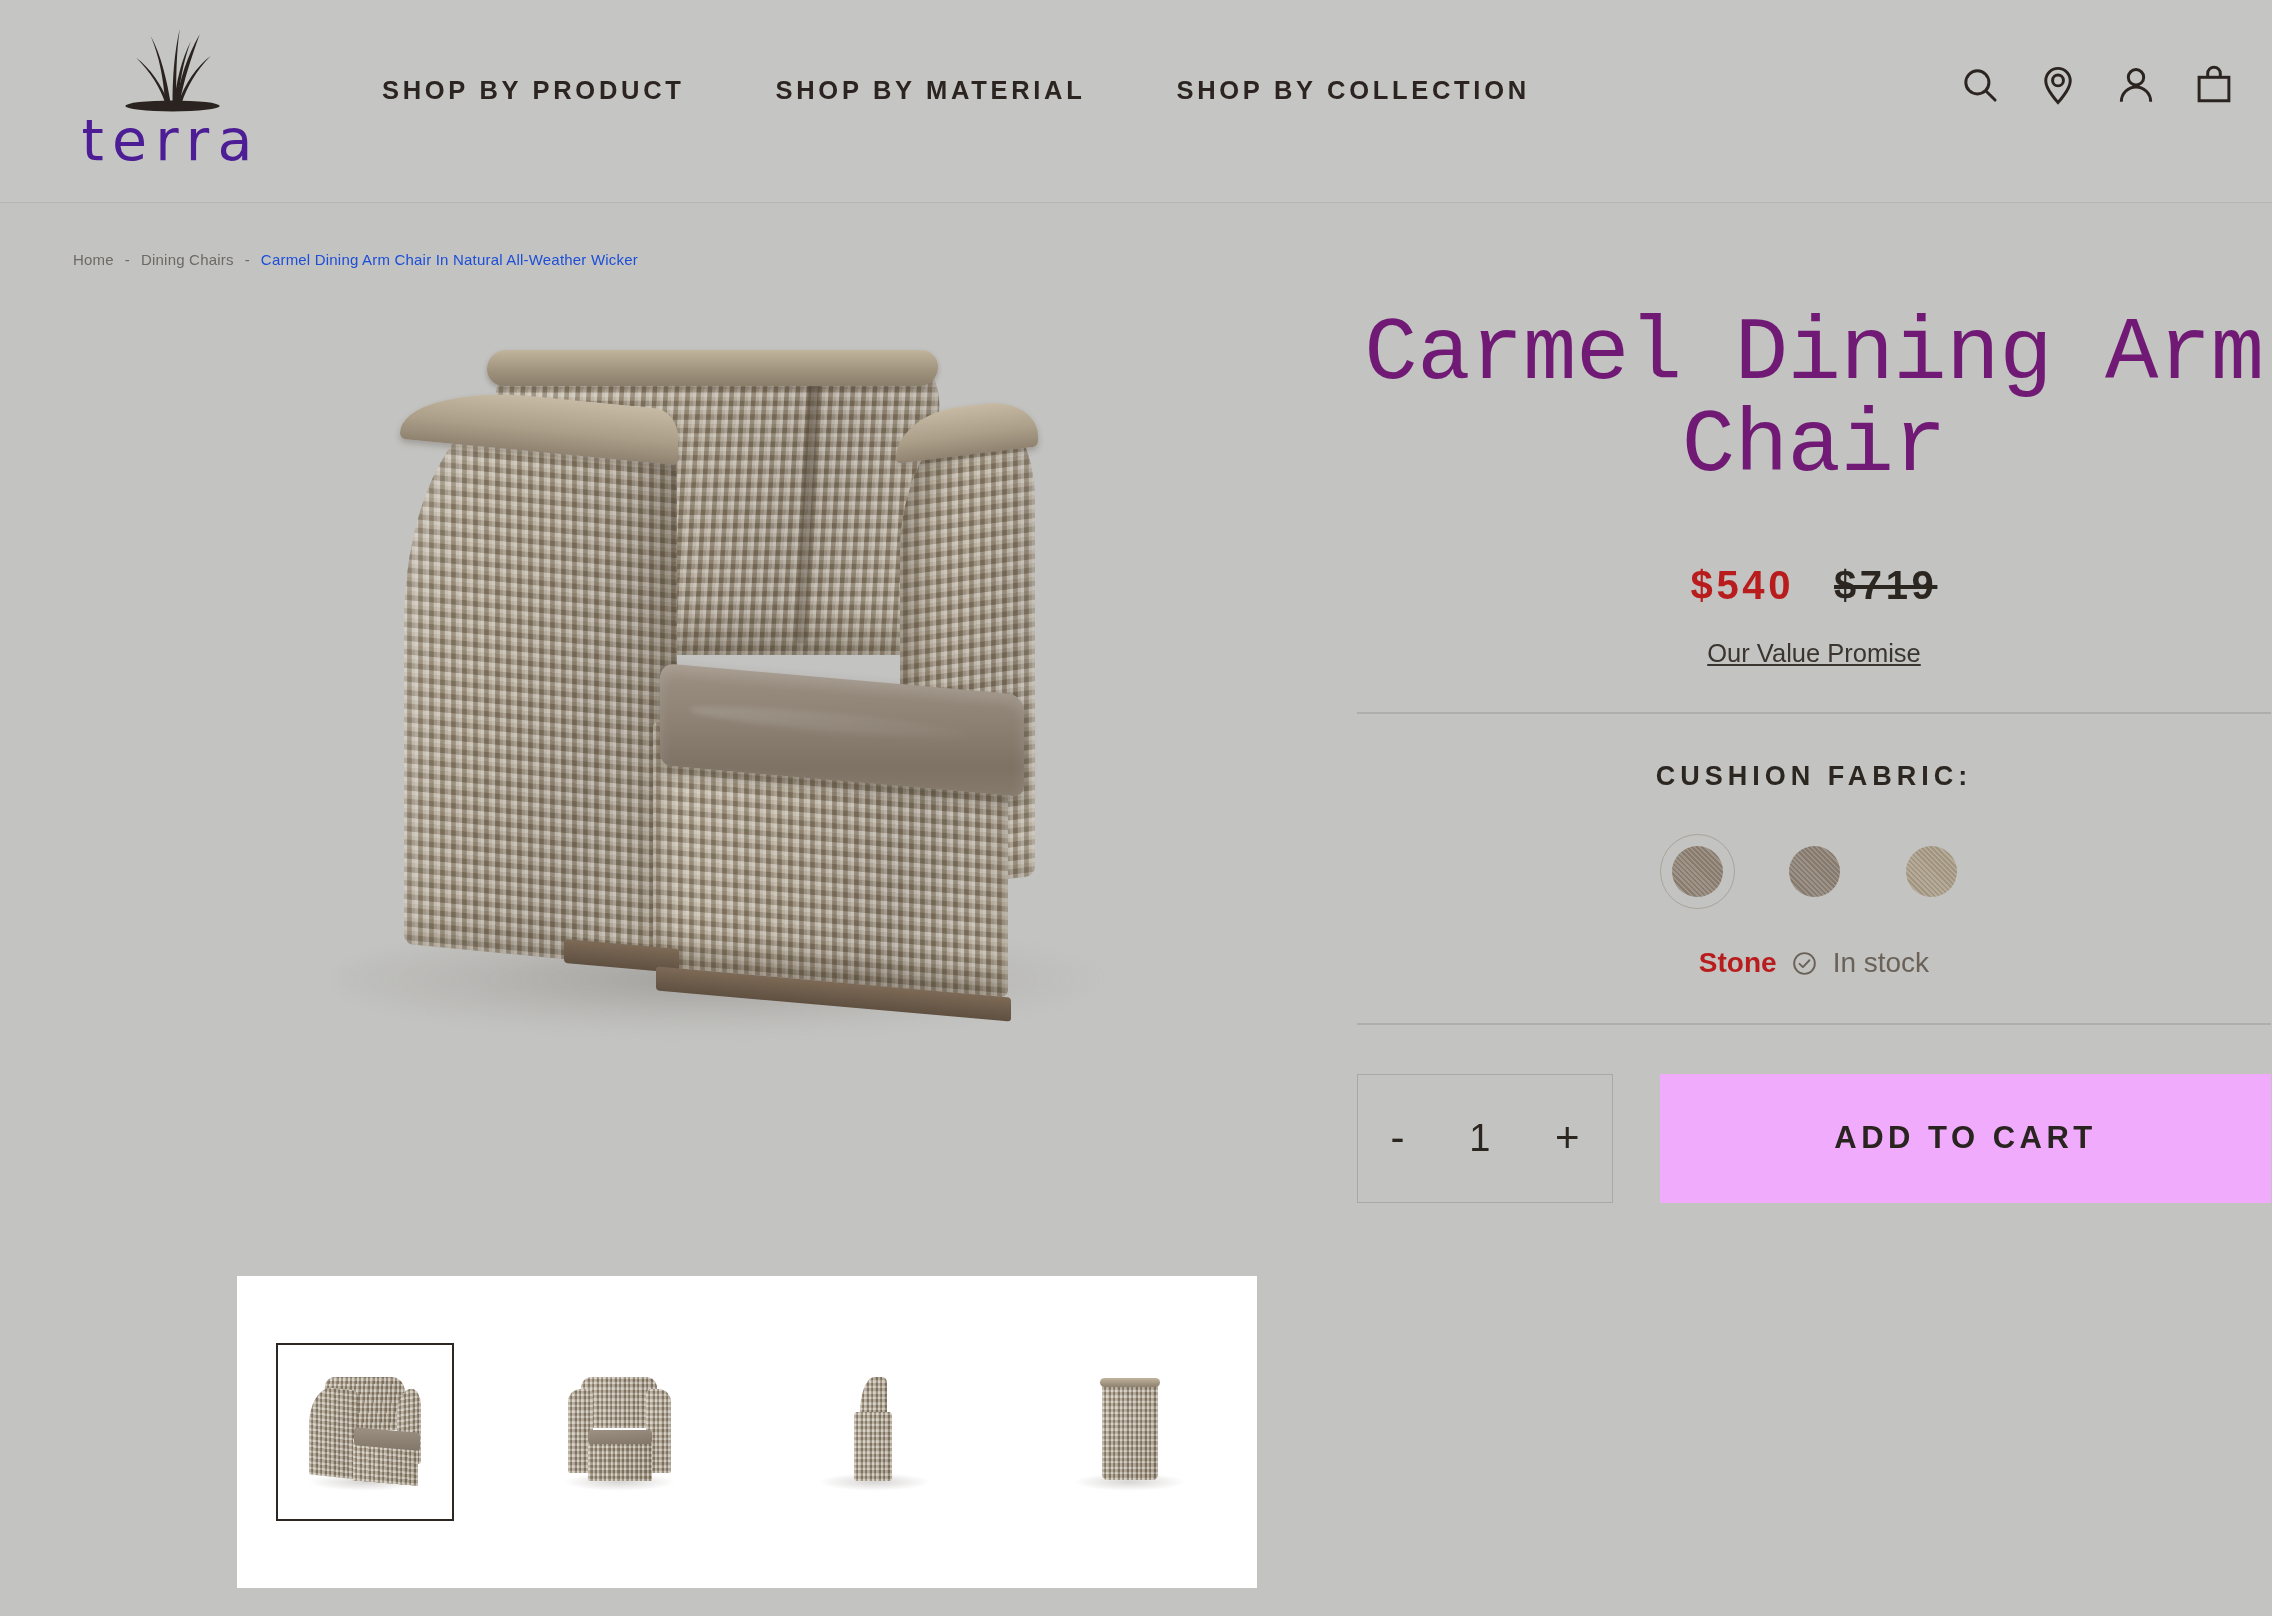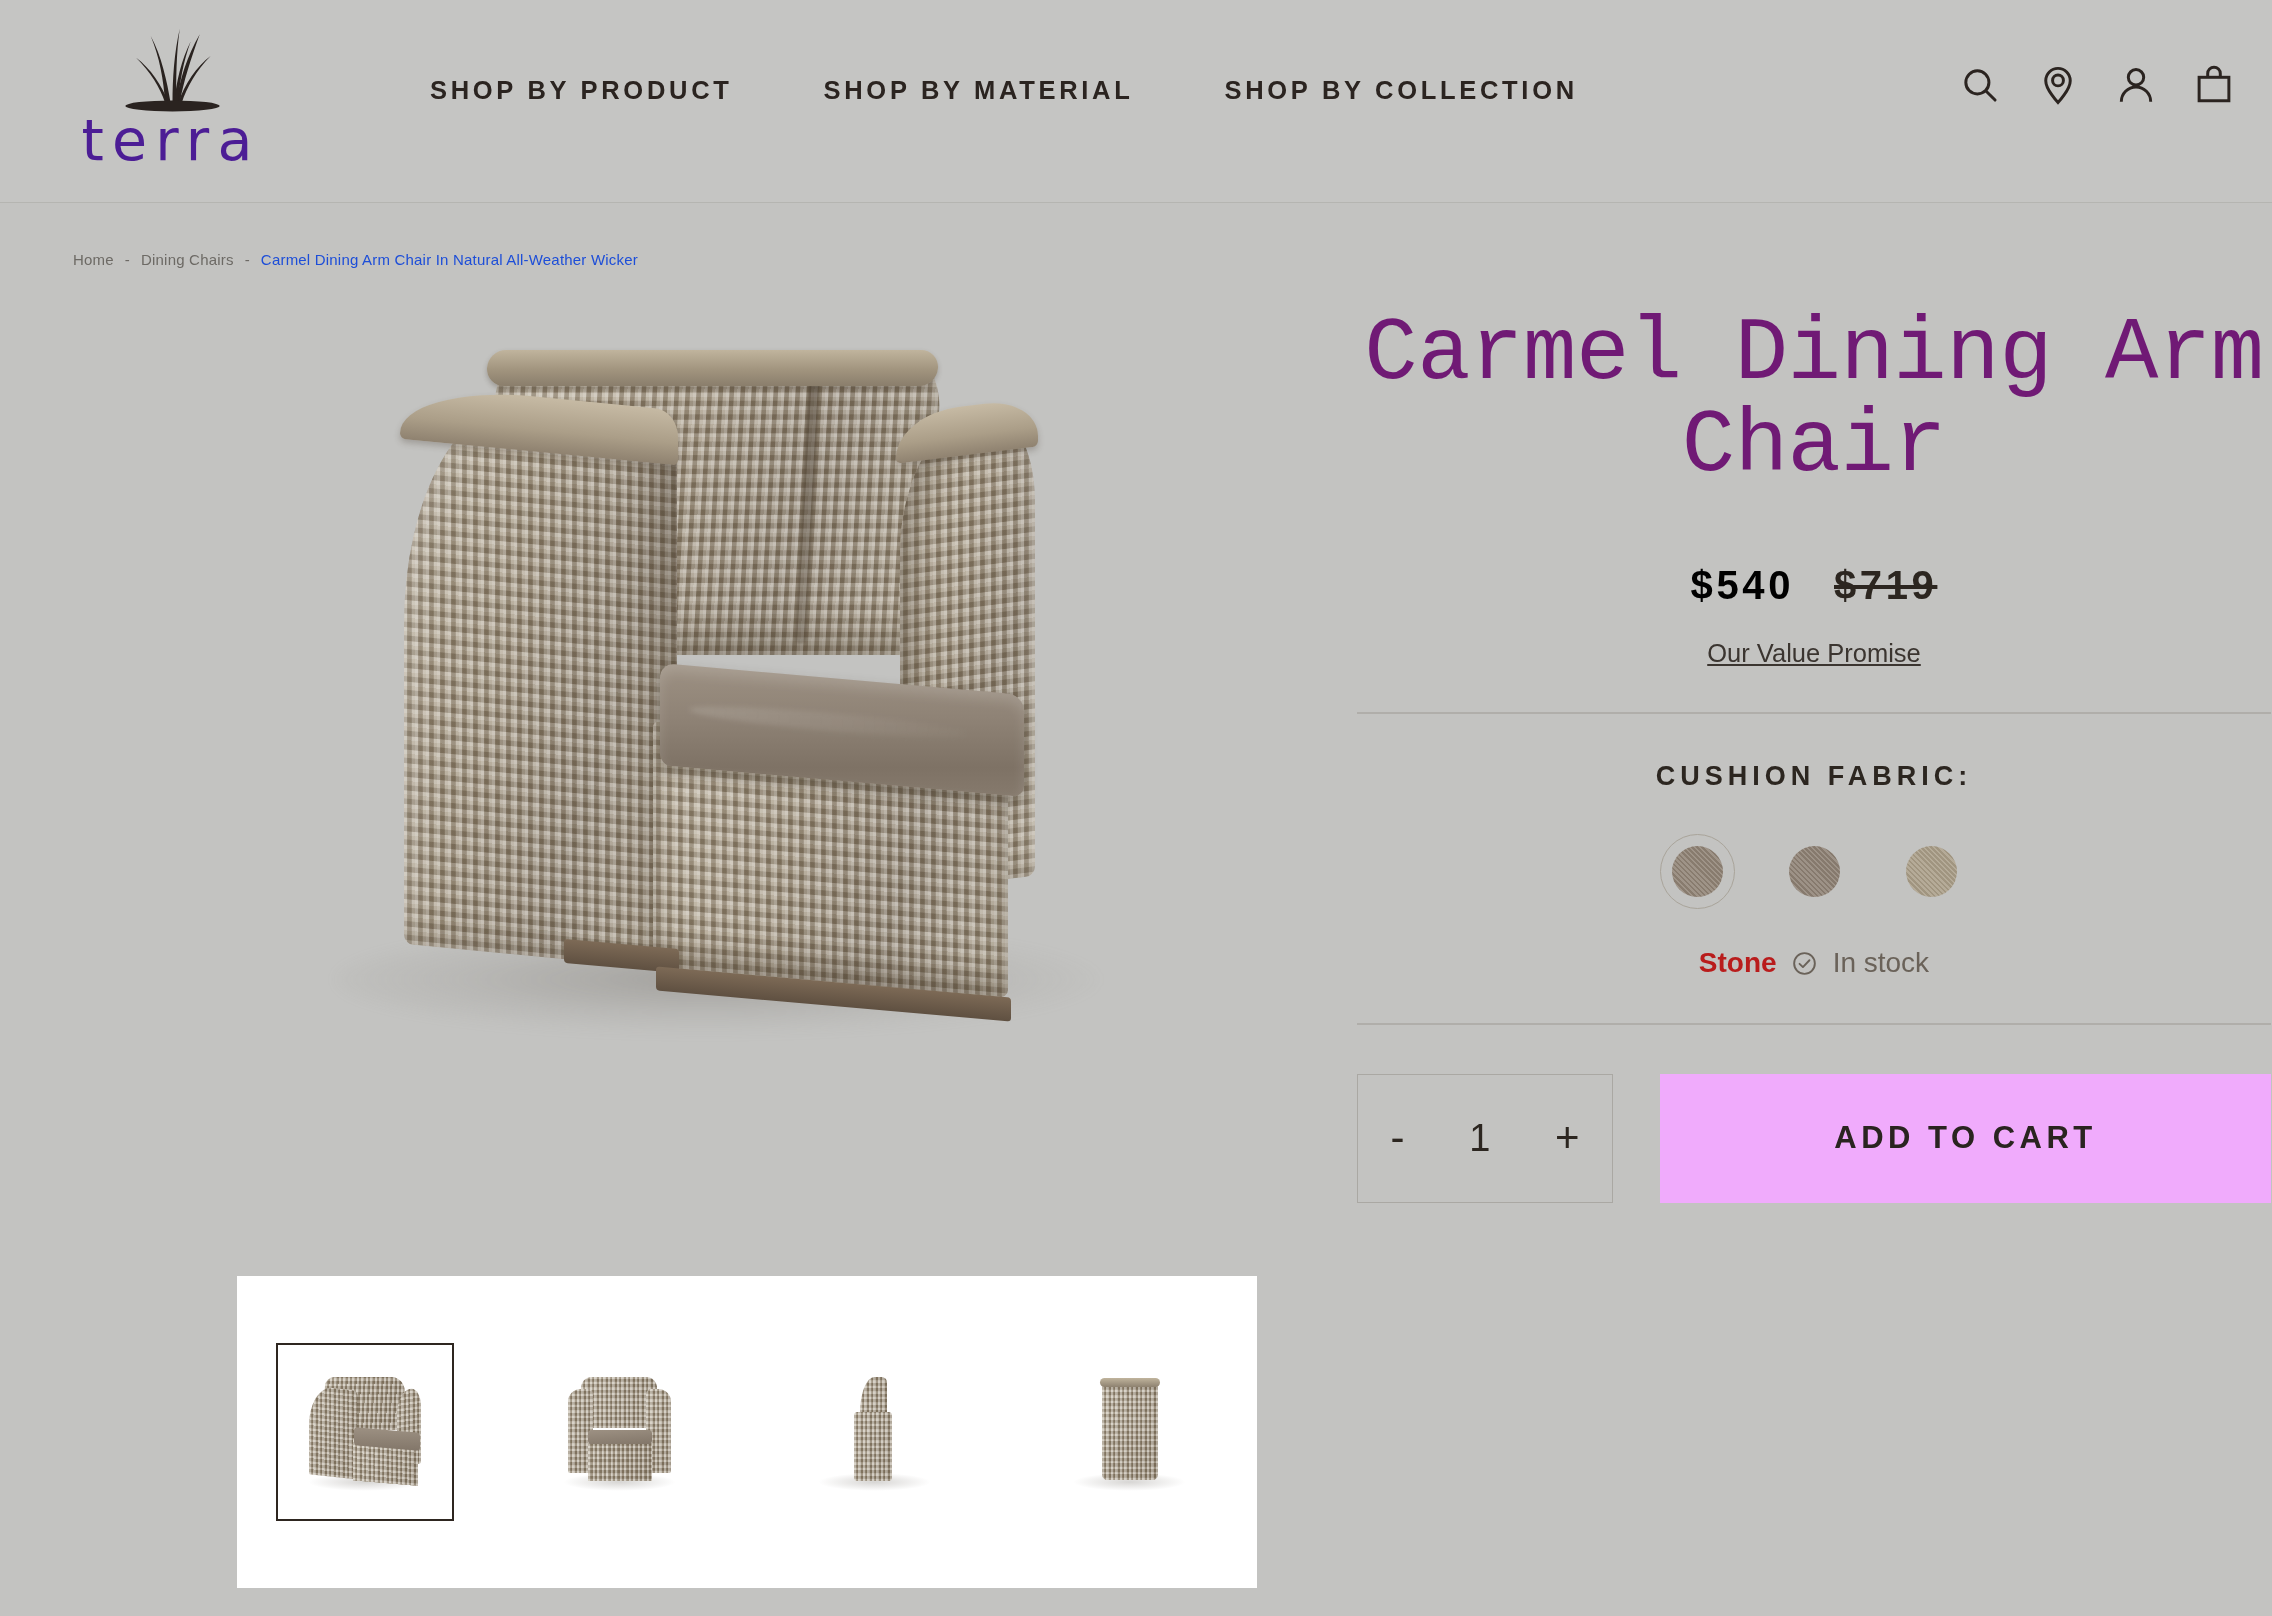--- a/index.html
+++ b/index.html
@@ -20,21 +20,21 @@
   .logo-wrap {
     position:absolute; left:71px; top:16.4px; width:200px; height:168px;
   }
   .logo-mark { position:absolute; left:47px; top:0px; width:109px; height:100px; }
   .logo-text {
     position:absolute; left:0; top:91px; width:200px;
     font-family:"DejaVu Sans", sans-serif;
     font-size:57px; letter-spacing:8.2px; color:#4c1d95; font-weight:400;
     text-align:center;
   }
-  .nav { position:absolute; left:382px; top:76px; display:flex; gap:91px; align-items:center;margin-left:48px; }
+  .nav { position:absolute; left:382px; top:76px; display:flex; gap:91px; align-items:center; }
   .nav-item {
     font-family:"Liberation Sans", sans-serif;
     font-size:25.5px; font-weight:700; letter-spacing:3.7px;
     color:#2b2420; white-space:nowrap; cursor:pointer;
   }
   .hdr-icons { position:absolute; right:38px; top:64px; display:flex; gap:36px; align-items:center; }
   .hdr-icons svg { display:block; cursor:pointer; }
 
   
   .breadcrumb {
@@ -192,21 +192,21 @@
     color:#701a75; text-align:center; letter-spacing:-0.5px;
   }
   .psub {
     margin-top:25.5px;
     font-size:40px; color:#36302a; text-align:center; font-weight:400;
   }
   .price-row {
     margin-top:71px; text-align:center;
     display:flex; align-items:center; justify-content:center; gap:40px;
   }
-  .price-now { font-size:40px; font-weight:700; letter-spacing:3.6px; color:#000000;text-align:right; }
+  .price-now { font-size:40px; font-weight:700; letter-spacing:3.6px; color:#b91c1c;text-align:right; }
   .price-was { font-size:40px; font-weight:700; letter-spacing:3.6px; color:#2c2620; text-decoration:line-through; }
   .value-promise {
     margin-top:31px; text-align:center;
     font-size:25.5px; color:#3b3530; text-decoration:underline; cursor:pointer;
   }
   .rule { margin:44px 0 0 0; height:1.8px; background:#b0aeaa; width:100%; }
 
   .fabric-label {
     margin-top:47px; text-align:center;
     font-size:27px; font-weight:700; letter-spacing:5px; color:#2c2620;

